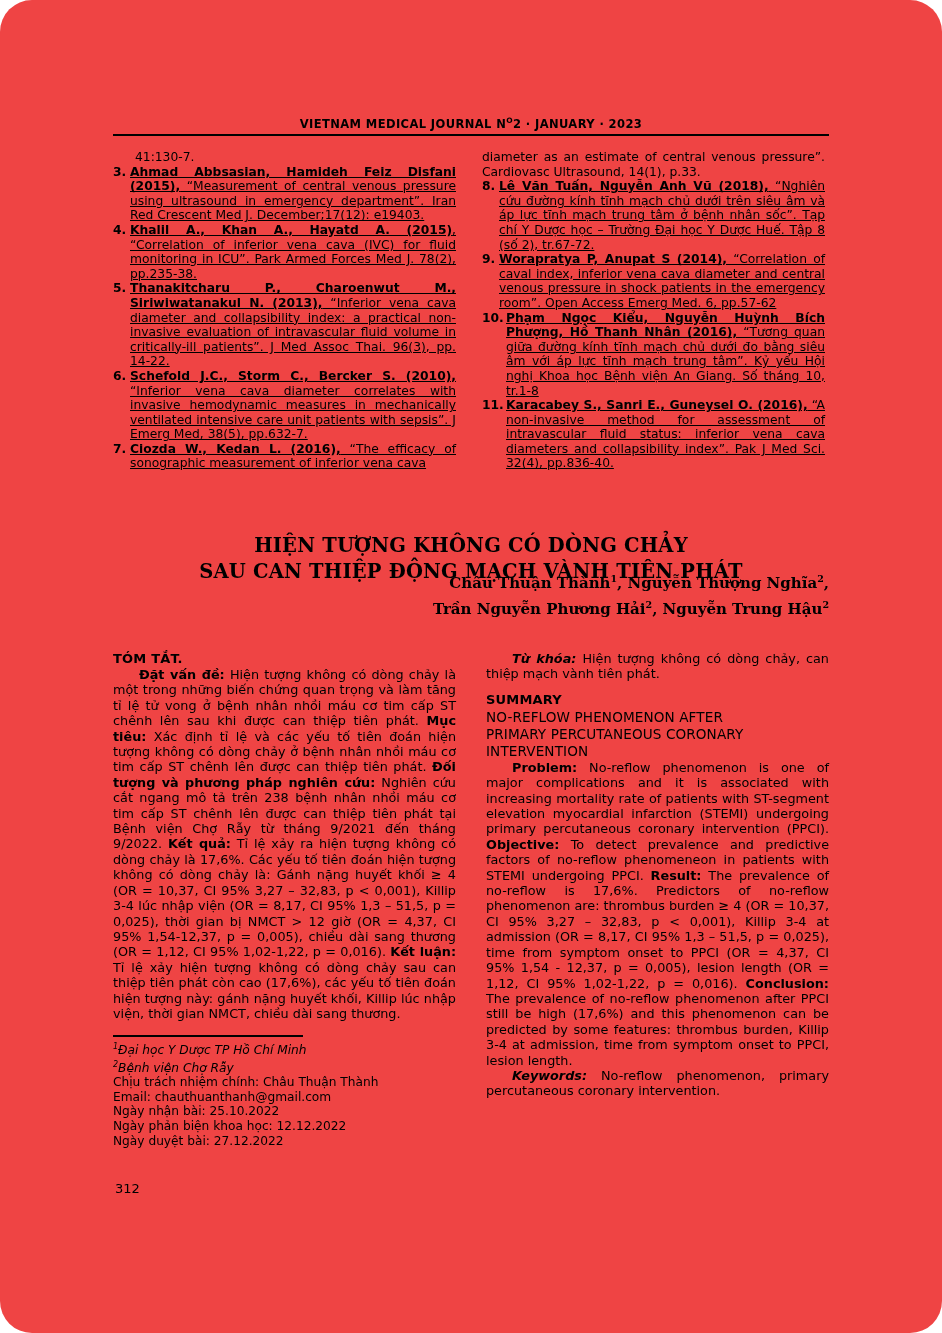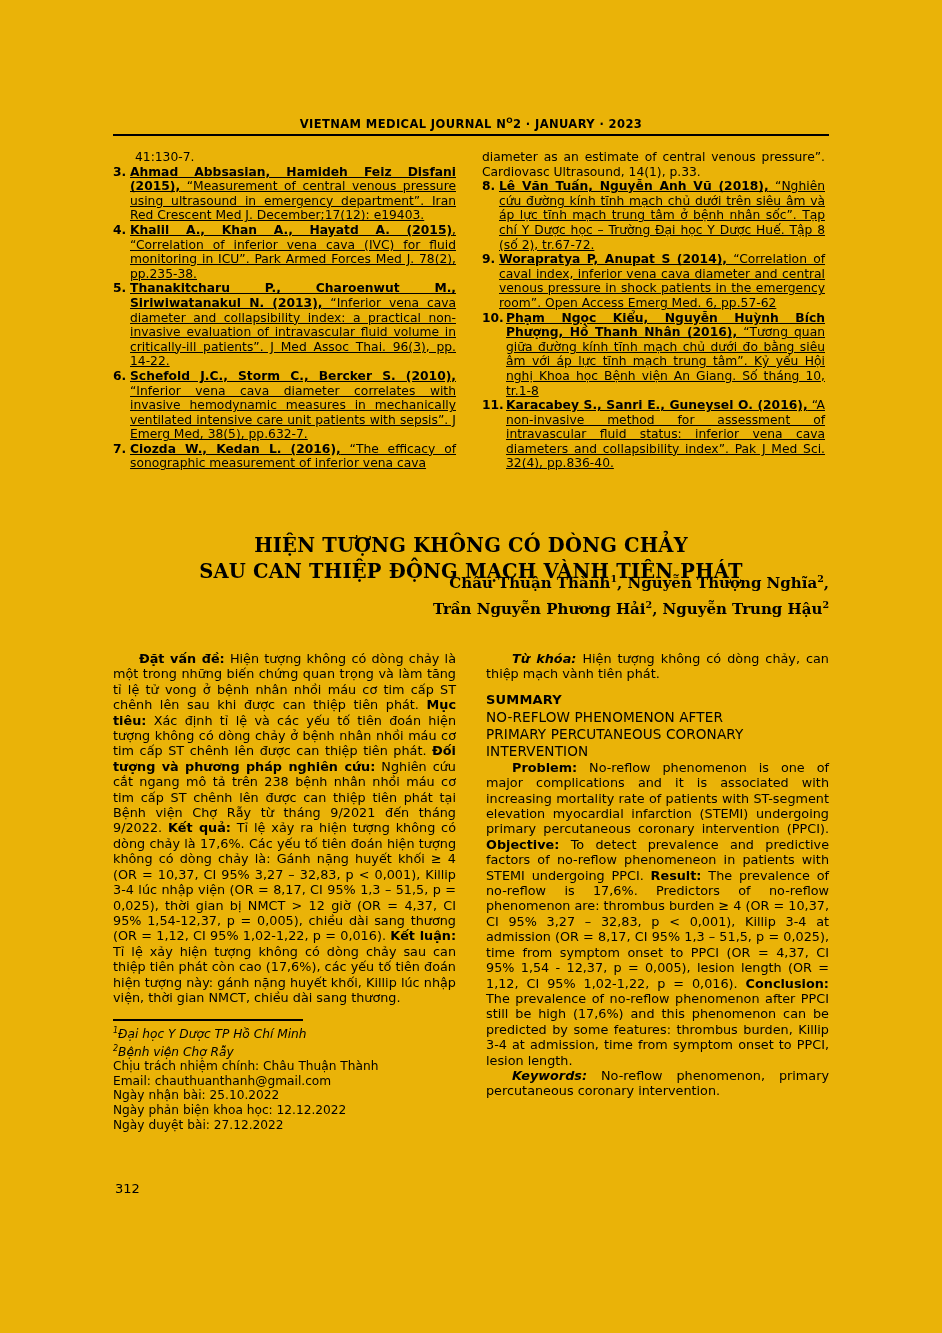--- a/index.html
+++ b/index.html
@@ -4,24 +4,25 @@
 <style>
   html, body {
     margin: 0;
     padding: 0;
     background: #ffffff;
   }
   .page {
     position: relative;
     width: 942px;
     height: 1333px;
-    background: #eab308;
+    background: #ef4444;
     font-family: "DejaVu Sans", sans-serif;
     color: #000000;
     overflow: hidden;
+    border-radius: 32px;
   }
 
   
   .journal-header {
     position: absolute;
     left: 113px;
     top: 116px;
     width: 716px;
     text-align: center;
     font-family: "DejaVu Sans", sans-serif;
@@ -260,20 +261,21 @@
   </div>
 
   <div class="authors">
     <div><span>Châu Thuận Thành</span><sup>1</sup><span>, Nguyễn Thượng Nghĩa</span><sup>2</sup><span>,</span></div>
     <div><span>Trần Nguyễn Phương Hải</span><sup>2</sup><span>, Nguyễn Trung Hậu</span><sup>2</sup></div>
   </div>
 
   <div class="body-cols">
 
     <div class="body-col">
+      <div class="sec-head"><span>TÓM TẮT</span><span>.</span></div>
 
       <p class="para"><b>Đặt vấn đề:</b><span> Hiện tượng không có dòng chảy là một trong những biến chứng quan trọng và làm tăng tỉ lệ tử vong ở bệnh nhân nhồi máu cơ tim cấp ST chênh lên sau khi được can thiệp tiên phát. </span><b>Mục tiêu:</b><span> Xác định tỉ lệ và các yếu tố tiên đoán hiện tượng không có dòng chảy ở bệnh nhân nhồi máu cơ tim cấp ST chênh lên được can thiệp tiên phát. </span><b>Đối tượng và phương pháp nghiên cứu:</b><span> Nghiên cứu cắt ngang mô tả trên 238 bệnh nhân nhồi máu cơ tim cấp ST chênh lên được can thiệp tiên phát tại Bệnh viện Chợ Rẫy từ tháng 9/2021 đến tháng 9/2022. </span><b>Kết quả:</b><span> Tỉ lệ xảy ra hiện tượng không có dòng chảy là 17,6%. Các yếu tố tiên đoán hiện tượng không có dòng chảy là: Gánh nặng huyết khối ≥ 4 (OR = 10,37, CI 95% 3,27 – 32,83, p &lt; 0,001), Killip 3-4 lúc nhập viện (OR = 8,17, CI 95% 1,3 – 51,5, p = 0,025), thời gian bị NMCT &gt; 12 giờ (OR = 4,37, CI 95% 1,54-12,37, p = 0,005), chiều dài sang thương (OR = 1,12, CI 95% 1,02-1,22, p = 0,016). </span><b>Kết luận:</b><span> Tỉ lệ xảy hiện tượng không có dòng chảy sau can thiệp tiên phát còn cao (17,6%), các yếu tố tiên đoán hiện tượng này: gánh nặng huyết khối, Killip lúc nhập viện, thời gian NMCT, chiều dài sang thương.</span></p>
 
       <div class="footnote-rule"></div>
       <div class="footnote">
         <div class="aff"><sup>1</sup><span>Đại học Y Dược TP Hồ Chí Minh</span></div>
         <div class="aff"><sup>2</sup><span>Bệnh viện Chợ Rẫy</span></div>
         <div>Chịu trách nhiệm chính: Châu Thuận Thành</div>
         <div>Email: chauthuanthanh@gmail.com</div>
         <div>Ngày nhận bài: 25.10.2022</div>

